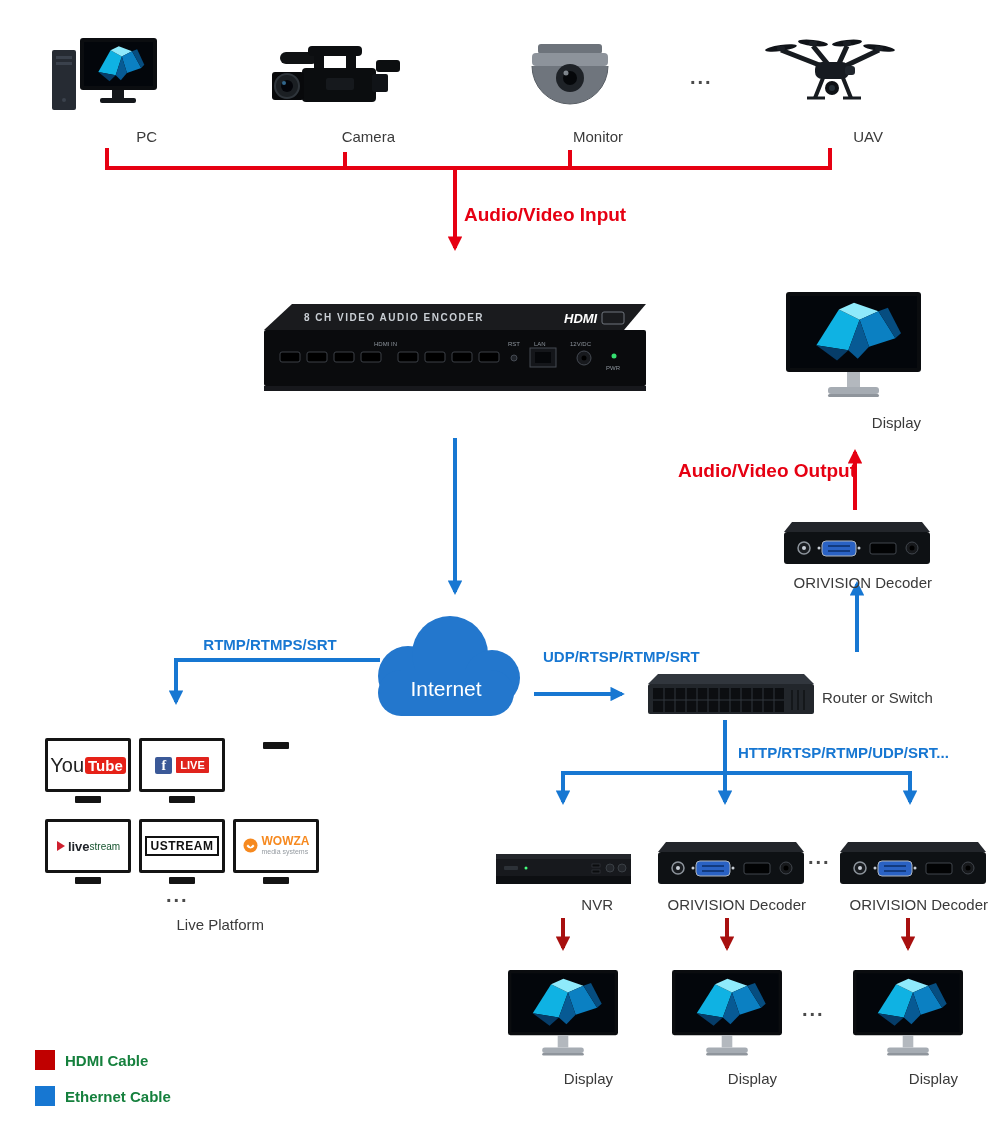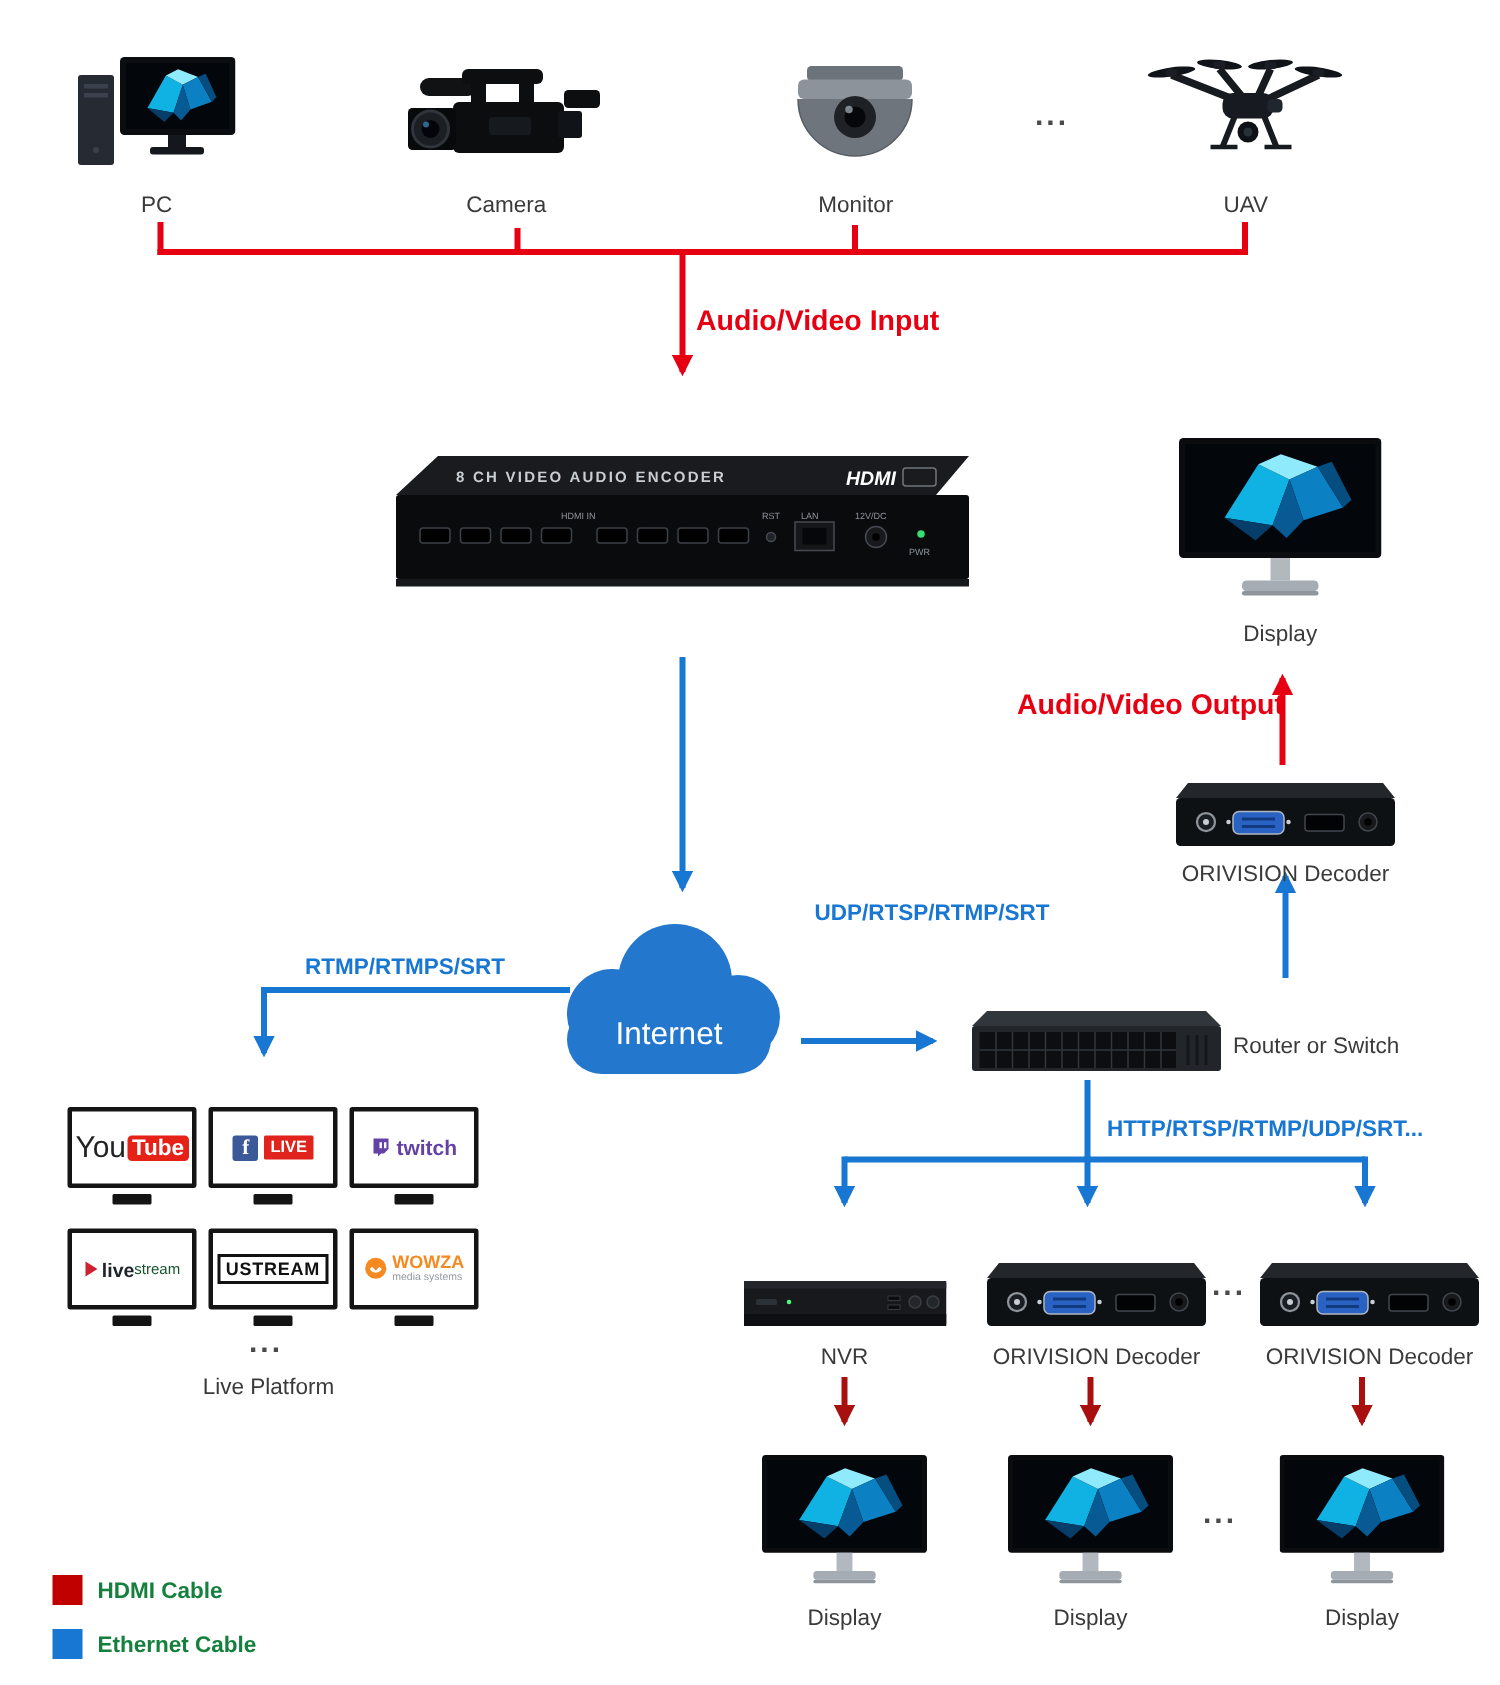--- a/index.html
+++ b/index.html
@@ -1,19 +1,19 @@
 <!DOCTYPE html>
 <html><head>
 <meta charset="utf-8">
 <style>
   html,body{margin:0;padding:0;background:#fff;font-family:"Liberation Sans",sans-serif;}
   #canvas{position:relative;width:1000px;height:1123px;background:#ffffff;overflow:hidden;}
   #wires{position:absolute;left:0;top:0;z-index:1;}
   .node{position:absolute;z-index:2;}
-  .dev-label{position:absolute;z-index:3;font-size:15px;color:#3a3a3a;text-align:center;}
+  .dev-label{position:absolute;z-index:3;font-size:15px;color:#3a3a3a;text-align:right;}
   .flow-red{position:absolute;z-index:3;color:#e60012;font-weight:700;font-size:19px;}
   .flow-blue{position:absolute;z-index:3;color:#1777d2;font-weight:700;font-size:15px;}
   .dots{position:absolute;z-index:3;font-size:20px;font-weight:700;color:#4a4a4a;letter-spacing:2px;}
   
   .enc-title{fill:#c9ced4;font-size:10px;font-weight:bold;letter-spacing:1.5px;}
   .enc-hdmi{fill:#ffffff;font-size:13px;font-weight:bold;font-style:italic;}
   .enc-tiny{fill:#8d949c;font-size:6px;}
   .cloud-text{fill:#ffffff;font-size:21px;}
   
   .platform-grid{position:absolute;z-index:2;display:grid;grid-template-columns:repeat(3,88px);column-gap:6px;row-gap:16px;}
@@ -221,21 +221,21 @@
     <g fill="#2377cd">
       <circle cx="50" cy="68" r="30"></circle>
       <circle cx="92" cy="46" r="38"></circle>
       <circle cx="134" cy="70" r="28"></circle>
       <rect x="20" y="62" width="136" height="46" rx="23"></rect>
     </g>
     <text x="88" y="88" class="cloud-text" text-anchor="middle">Internet</text>
   </svg>
 
   <div class="flow-blue" style="left:180px;top:636px;width:180px;text-align:center">RTMP/RTMPS/SRT</div>
-  <div class="flow-blue" style="left:543px;top:600px">UDP/RTSP/RTMP/SRT</div>
+  <div class="flow-blue" style="left:543px;top:648px">UDP/RTSP/RTMP/SRT</div>
 
   <svg class="node" style="left:644px;top:666px" width="172" height="56" viewBox="0 0 172 56">
     <polygon points="14,8 160,8 170,18 4,18" fill="#31363d"></polygon>
     <rect x="4" y="18" width="166" height="30" rx="2" fill="#22262b"></rect>
     <rect x="9" y="22" width="131" height="24" fill="#0c0e11"></rect>
     <path d="M20 22V46M31 22V46M42 22V46M53 22V46M64 22V46M75 22V46M86 22V46M97 22V46M108 22V46M119 22V46M130 22V46" stroke="#30363e" stroke-width="1"></path>
     <path d="M9,34 H140" stroke="#30363e" stroke-width="1"></path>
     <path d="M148 24V44M154 24V44M160 24V44" stroke="#14171a" stroke-width="2"></path>
   </svg>
   <div class="dev-label" style="left:822px;top:689px;width:130px;text-align:left">Router or Switch</div>
@@ -261,28 +261,20 @@
       <div class="pf-stand"></div>
     </div>
     <div class="platform">
       <div class="pf-frame">
         <span class="fb-f">f</span>
           <span class="fb-live">LIVE</span>
       </div>
       <div class="pf-stand"></div>
     </div>
     <div class="platform">
-      <div class="pf-frame">
-        <svg width="14" height="14" viewBox="0 0 14 14">
-            <path d="M2 1 L12 1 L12 8 L9 11 L7 11 L5 13 L5 11 L2 11 Z" fill="#6441a5"></path>
-            <rect x="6" y="3.5" width="1.6" height="4" fill="#fff"></rect>
-            <rect x="9" y="3.5" width="1.6" height="4" fill="#fff"></rect>
-          </svg>
-        <span class="tw-text">twitch</span>
-      </div>
       <div class="pf-stand"></div>
     </div>
     <div class="platform">
       <div class="pf-frame">
         <svg width="10" height="12" viewBox="0 0 10 12">
             <path d="M1 1 L9 6 L1 11 Z" fill="#cf202f"></path>
           </svg>
         <span class="ls-live">live</span>
           <span class="ls-stream">stream</span>
       </div>

